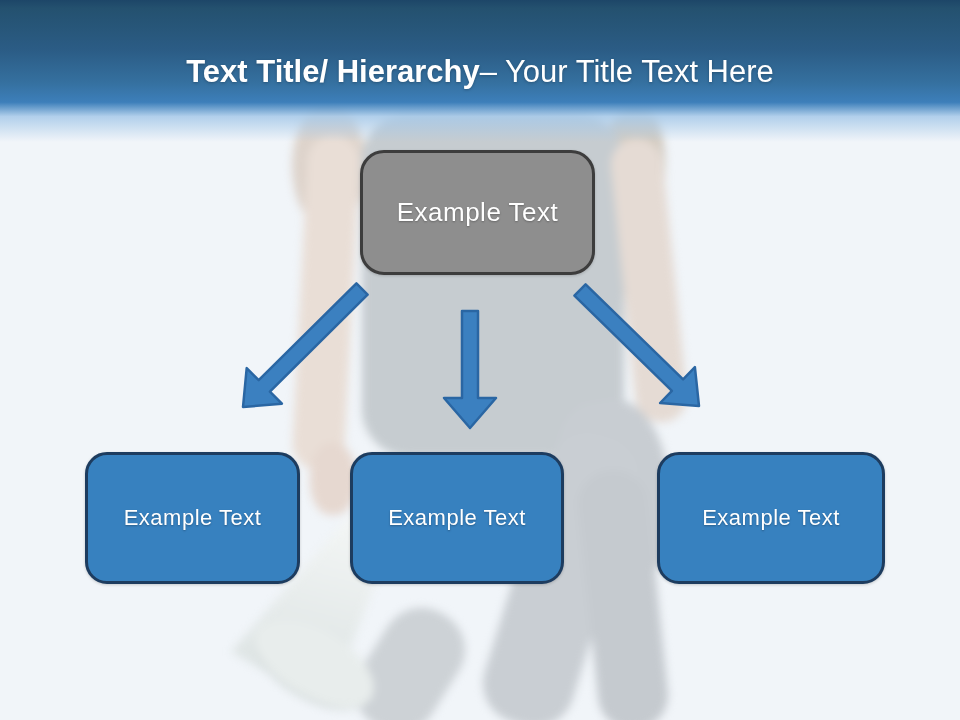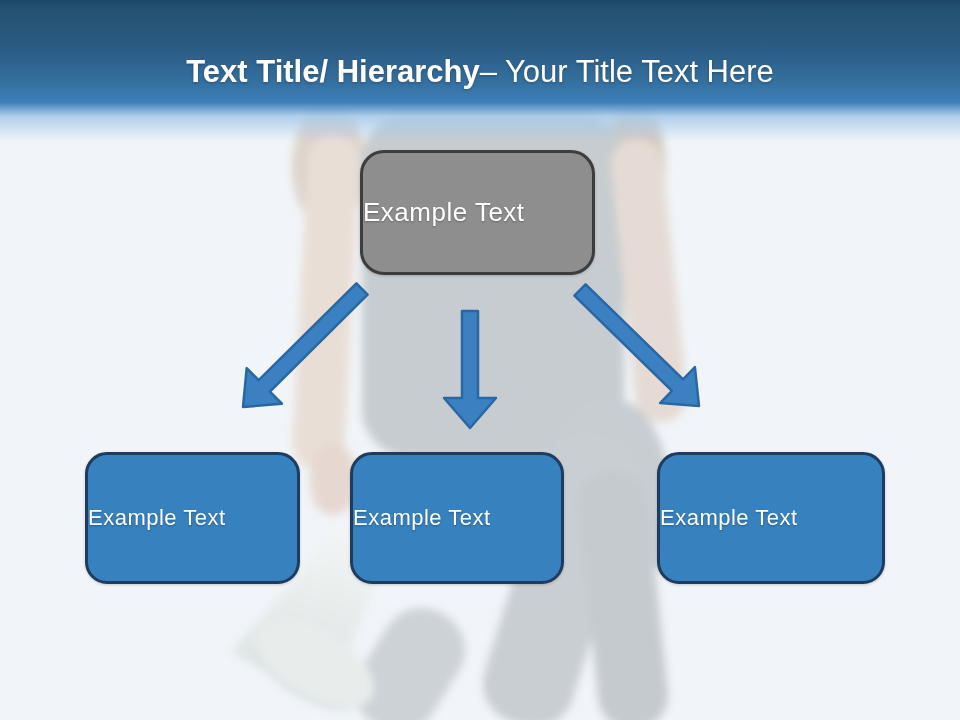--- a/index.html
+++ b/index.html
@@ -39,21 +39,21 @@
   }
   .title .bold{font-weight:700;}
   .title .regular{font-weight:400;margin-left:0;}
 
   
   .arrows{position:absolute;left:0;top:0;z-index:2;}
   .arrows polygon{fill:#3b80c0;stroke:#2a66a3;stroke-width:2.5;stroke-linejoin:round;}
 
   
   .node{
-    position:absolute;z-index:4;display:flex;align-items:center;justify-content:flex-start;
+    position:absolute;z-index:4;display:flex;align-items:center;justify-content:center;
     color:#ffffff;text-align:center;letter-spacing:0.5px;
     text-shadow:0 1px 2px rgba(0,0,0,0.28);
     box-shadow:0 1px 3px rgba(0,0,0,0.18);
   }
   .node-root{
     left:360px;top:150px;width:229px;height:119px;
     background:#8e8e8e;border:3px solid #3d3d3d;border-radius:24px;
     font-size:26px;
   }
   .node-child{

